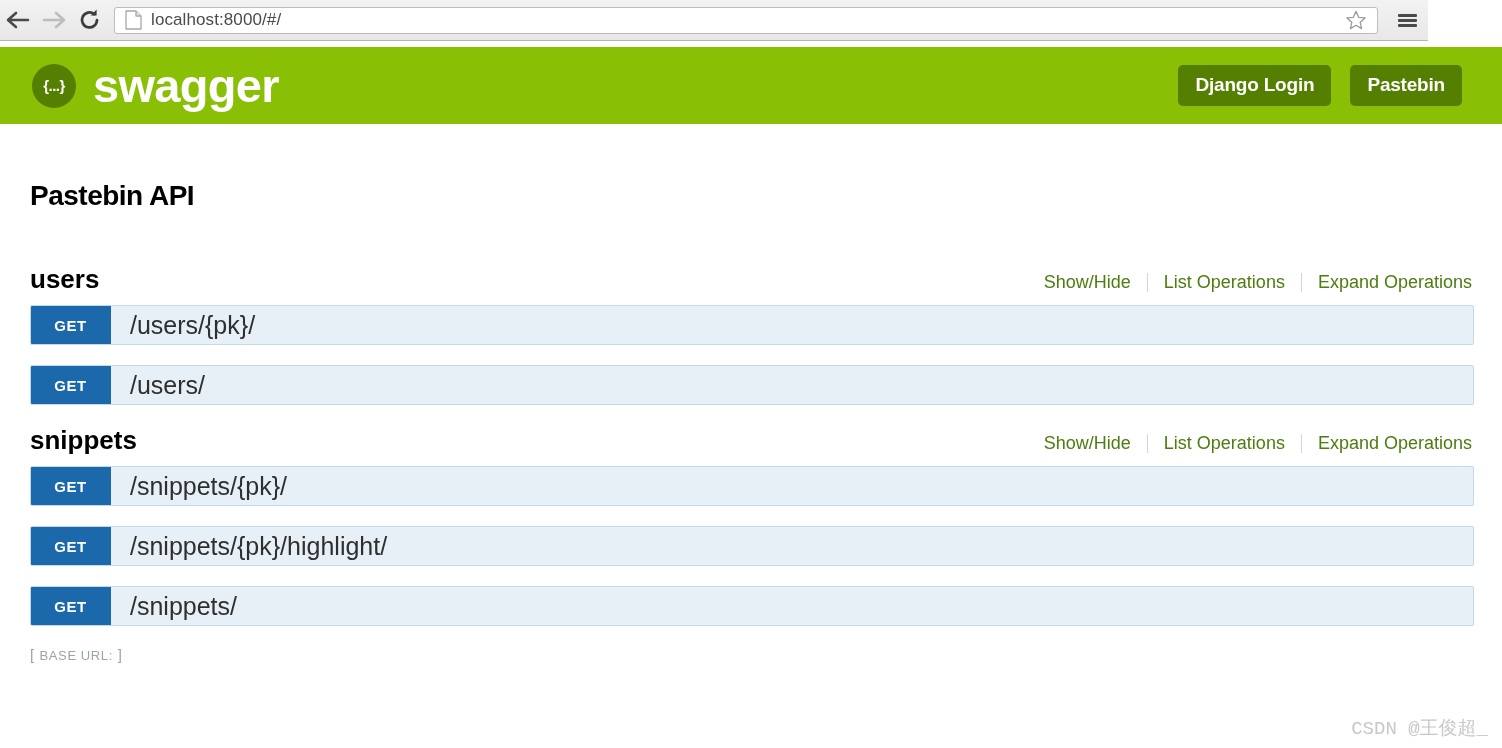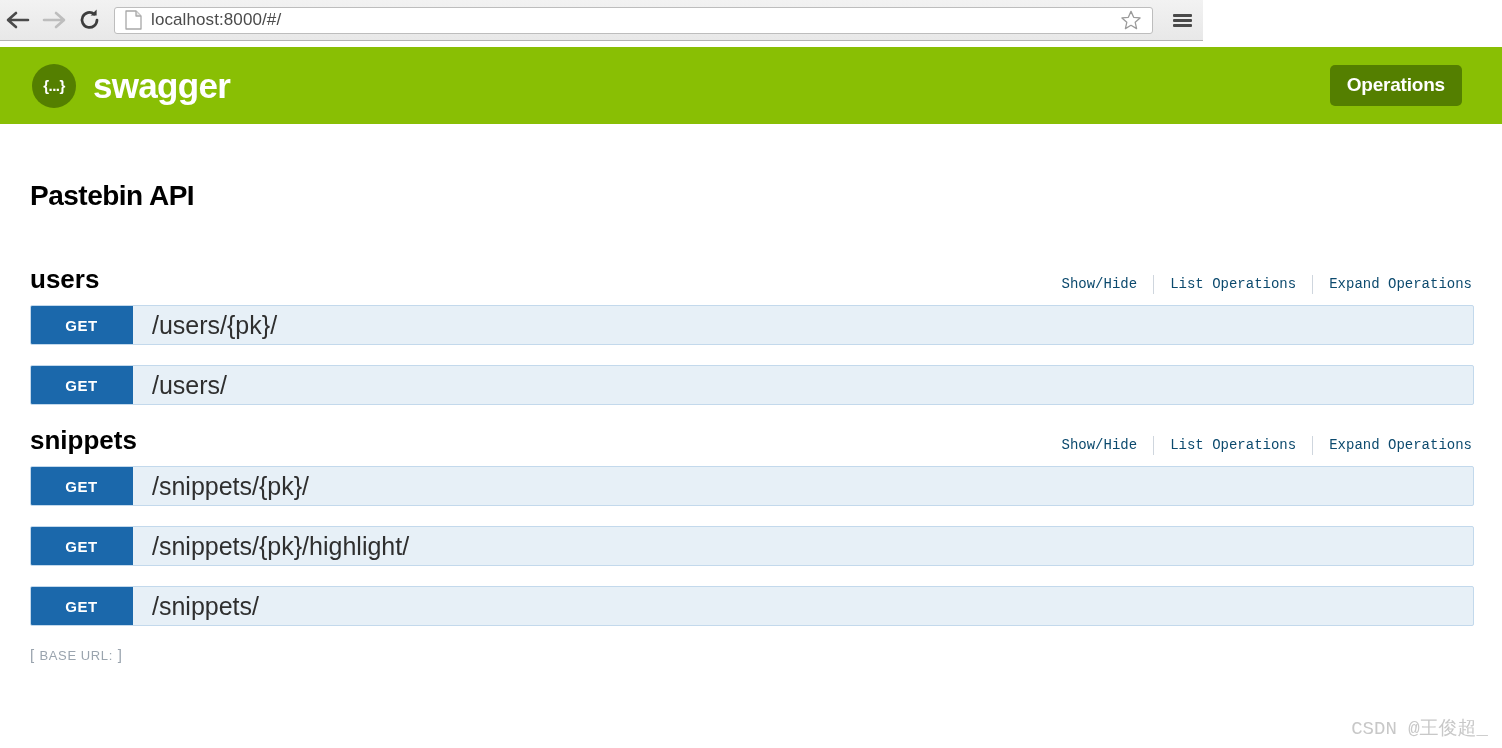--- a/index.html
+++ b/index.html
@@ -12,21 +12,21 @@
     background: #ffffff;
     font-family: "Liberation Sans", sans-serif;
     overflow: hidden;
     position: relative;
   }
 
   
   .browser-bar {
     position: absolute;
     top: 0; left: 0;
-    width: 1203px;
+    width: 1428px;
     height: 41px;
     background: linear-gradient(#f2f2f2, #e8e8e8);
     border-bottom: 1px solid #b4b4b4;
     display: flex;
     align-items: center;
     box-sizing: border-box;
   }
   .nav-btn {
     width: 36px;
     height: 41px;
@@ -97,21 +97,21 @@
   }
   .brand-logo-text {
     color: #ffffff;
     font-size: 15px;
     font-weight: bold;
     letter-spacing: -0.5px;
     font-family: "Liberation Sans", sans-serif;
   }
   .brand-name {
     color: #ffffff;
-    font-size: 35px;
+    font-size: 47px;
     font-weight: bold;
     margin-left: 17px;
     letter-spacing: -0.7px;
     font-family: "Liberation Sans", sans-serif;
   }
   .header-actions {
     margin-left: auto;
     display: flex;
     align-items: center;
     gap: 19px;
@@ -158,26 +158,26 @@
     font-weight: bold;
     color: #000000;
     font-family: "Liberation Sans", sans-serif;
   }
   .resource-links {
     margin-left: auto;
     display: flex;
     align-items: center;
   }
   .res-link {
-    font-size: 14px;
-    color: #0c4a6e;
+    font-size: 18px;
+    color: #4d7c0f;
     text-decoration: none;
     cursor: pointer;
     padding: 0 16px;
-    font-family: Liberation Mono, monospace;
+    font-family: Liberation Sans, sans-serif;
     white-space: nowrap;
   }
   .res-link:last-child { padding-right: 0; }
   .res-divider {
     width: 1px;
     height: 19px;
     background: #cfd6de;
     align-self: center;
   }
 
@@ -189,21 +189,21 @@
     background: #e7f0f7;
     border: 1px solid #c3d9ec;
     border-radius: 2px;
     margin-bottom: 20px;
     box-sizing: border-box;
     width: 1444px;
     cursor: pointer;
     overflow: hidden;
   }
   .op-method {
-    width: 103px;
+    width: 81px;
     background: #1b68ab;
     color: #ffffff;
     font-size: 15px;
     font-weight: bold;
     letter-spacing: 0.6px;
     display: flex;
     align-items: center;
     justify-content: center;
     flex: none;
     border-radius: 2px 0 0 2px;
@@ -292,21 +292,22 @@
 </div>
 
 <div class="swagger-header">
   <div class="brand">
     <div class="brand-logo">
       <span class="brand-logo-text">{...}</span>
     </div>
     <div class="brand-name">swagger</div>
   </div>
   <div class="header-actions">
-    <button class="hdr-btn">Operations</button>
+    <button class="hdr-btn">Django Login</button>
+    <button class="hdr-btn">Pastebin</button>
   </div>
 </div>
 
 <div class="content">
 
   <h1 class="api-title">Pastebin API</h1>
 
   <div class="resource" style="margin-top:52px;">
     <div class="resource-head">
       <div class="resource-name">users</div>

